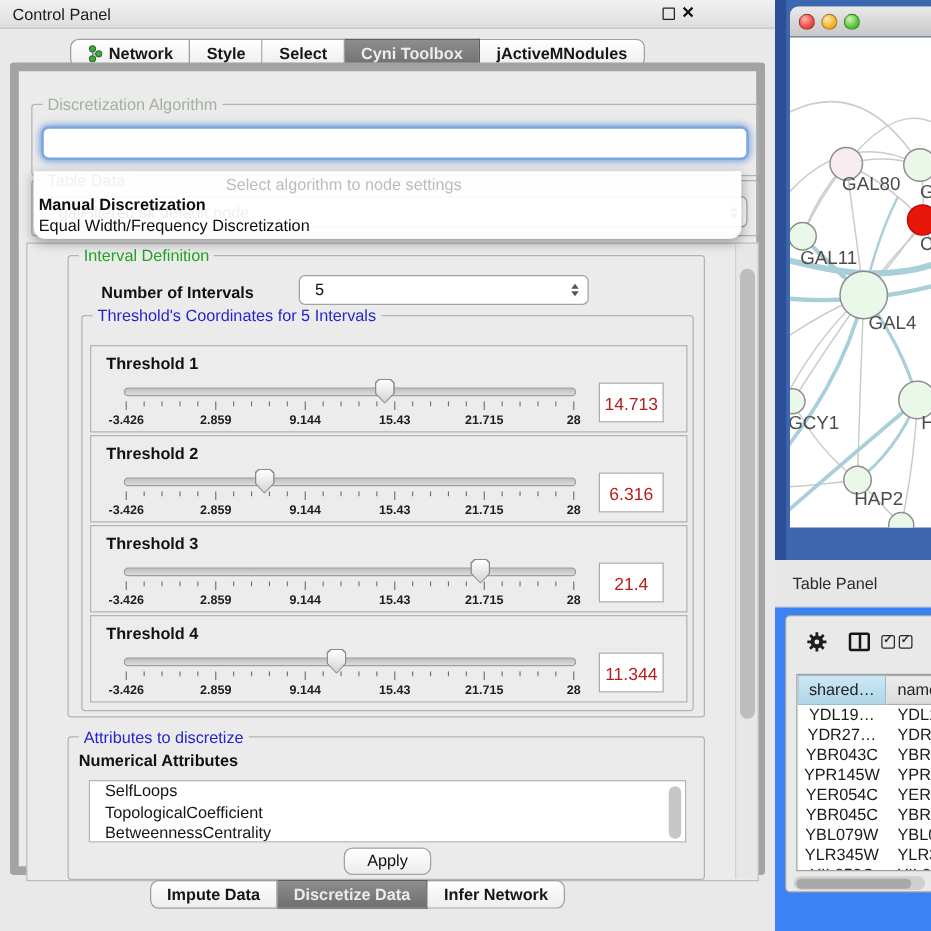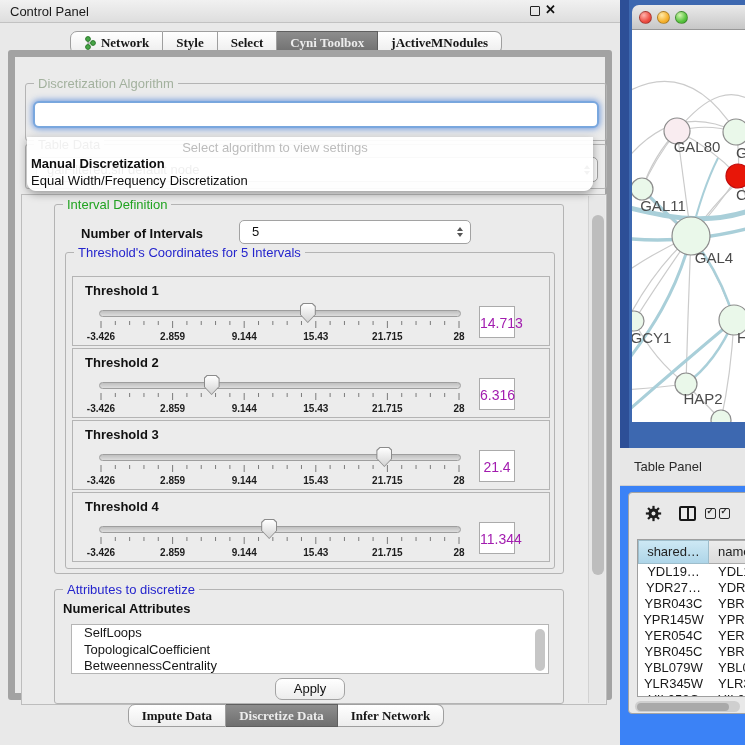--- a/index.html
+++ b/index.html
@@ -7,21 +7,21 @@
   #screen { position:relative; width:745px; height:745px; overflow:hidden; background:#e9e9e9; }
 
   
   #cp { position:absolute; left:0; top:0; width:620px; height:745px; background:#e9e9e9; }
   #cp-titlebar { position:absolute; left:0; top:0; width:620px; height:23px;
     background:linear-gradient(#f1f1f1,#dedede); border-bottom:1px solid #c2c2c2; }
   #cp-title { position:absolute; left:10px; top:4px; font-size:13px; color:#1a1a1a; }
   #float-btn { position:absolute; left:530px; top:6px; width:10px; height:10px; border:1.6px solid #222; border-radius:1px; }
   #close-btn { position:absolute; left:545px; top:2px; font-size:13px; font-weight:bold; color:#111; }
 
-  .seg-row { position:absolute; left:0; width:572px; display:flex; justify-content:center;font-family:Liberation Serif, serif; }
+  .seg-row { position:absolute; left:0; width:572px; display:flex; justify-content:center; }
   #seg-top { top:31px; }
   #seg-bottom { top:704px; }
   .seg { height:23px; line-height:21px; padding:0 13px; font-size:13px; font-weight:600; color:#161616;
     background:linear-gradient(#ffffff,#ededed); border:1px solid #9f9f9f; display:flex; align-items:center; gap:5px; }
   .seg + .seg { border-left:none; }
   .seg:first-child { border-radius:7px 0 0 7px; }
   .seg:last-child { border-radius:0 7px 7px 0; }
   .seg.sel { background:linear-gradient(#8d8d8d,#6f6f6f); color:#ececec; border-color:#5f5f5f; }
 
   #content-panel { position:absolute; left:8px; top:50px; width:604px; height:650px;
@@ -57,22 +57,22 @@
 
   .thr-panel { position:absolute; left:6px; width:478px; height:70px; border:1px solid #b4b4b4; background:#ececec; }
   .thr-label { position:absolute; left:12px; top:6px; font-size:13px; font-weight:bold; color:#111; }
   .track { position:absolute; left:26px; top:33px; width:362px; height:7px; border:1px solid #9e9e9e; border-radius:4px;
     background:linear-gradient(#bfbfbf,#dddddd); }
   .thumbO { position:absolute; top:26px; width:16px; height:20px; background:#8b8b8b;
     clip-path:polygon(20% 0,80% 0,100% 15%,100% 58%,50% 100%,0 58%,0 15%); }
   .thumbI { position:absolute; left:1px; top:1px; width:14px; height:18px; background:linear-gradient(#ffffff,#d3d3d3);
     clip-path:polygon(20% 0,80% 0,100% 15%,100% 58%,50% 100%,0 58%,0 15%); }
   .ticklbl { position:absolute; top:54px; width:60px; text-align:center; font-size:10px; font-weight:bold; color:#1c1c1c; }
-  .valbox { position:absolute; left:406px; top:29px; width:36px; height:32px; background:#fff; border:1px solid #ababab;
-    font-size:14px; color:#a21caf; text-align:center; line-height:32px; }
+  .valbox { position:absolute; left:406px; top:29px; width:52px; height:32px; background:#fff; border:1px solid #ababab;
+    font-size:14px; color:#b91c1c; text-align:center; line-height:32px; }
 
   #attr-list { position:absolute; left:16px; top:34px; width:478px; height:50px; background:#fff;
     border:1px solid #b5b5b5; overflow:hidden; }
   .attr-item { padding-left:12px; font-size:13px; line-height:16.5px; color:#161616; white-space:nowrap; }
   #attr-sb { position:absolute; right:3px; top:4px; width:10px; height:42px; background:#c6c6c6; border-radius:5px; }
 
   #apply-btn { position:absolute; left:253px; top:483px; width:70px; height:22px;
     background:linear-gradient(#ffffff,#ececec); border:1px solid #a3a3a3; border-radius:7px;
     font-size:13px; color:#111; text-align:center; line-height:20px; }
 
@@ -161,21 +161,21 @@
         <div class="combo" style="left:10px;top:12px;width:562px;height:25px;">
           <span class="cval" style="line-height:23px;">galFiltered.sif default node</span>
           <span class="spin">
               <i class="up"></i>
               <i class="dn"></i>
             </span>
         </div>
       </div>
 
       <div id="popup">
-        <div id="popup-hint">Select algorithm to view settings</div>
+        <div id="popup-hint">Select algorithm to node settings</div>
       <div class="popup-opt hl" style="top: 19px;">Manual Discretization</div>
           <div class="popup-opt" style="top: 36px;">Equal Width/Frequency Discretization</div>
         </div>
 
       <div id="scrollpane" style="left:6px;top:137px;">
         <div id="vsb-track">
           <div id="vsb-thumb"></div>
         </div>
 
         <div class="grp" id="grp-int" style="left:32px;top:9px;width:510px;height:370px;">

